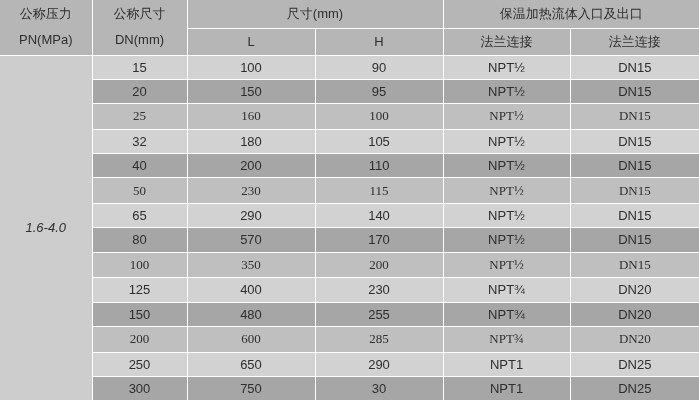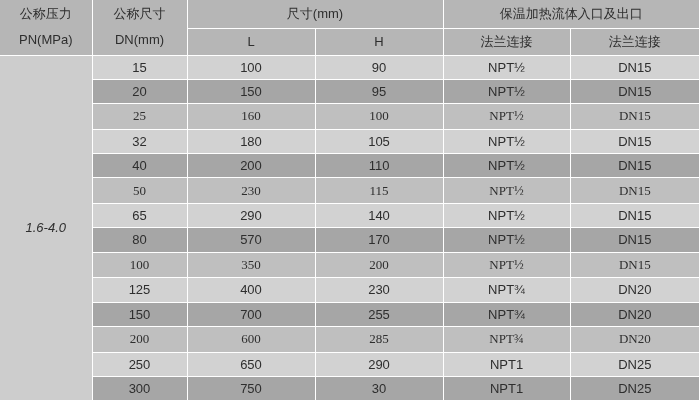--- a/index.html
+++ b/index.html
@@ -143,21 +143,21 @@
       </tr>
       <tr class="shade-light">
         <td>125</td>
         <td>400</td>
         <td>230</td>
         <td>NPT¾</td>
         <td>DN20</td>
       </tr>
       <tr class="shade-dark">
         <td>150</td>
-        <td>700</td>
+        <td>480</td>
         <td>255</td>
         <td>NPT¾</td>
         <td>DN20</td>
       </tr>
       <tr class="shade-medium">
         <td>200</td>
         <td>600</td>
         <td>285</td>
         <td>NPT¾</td>
         <td>DN20</td>

